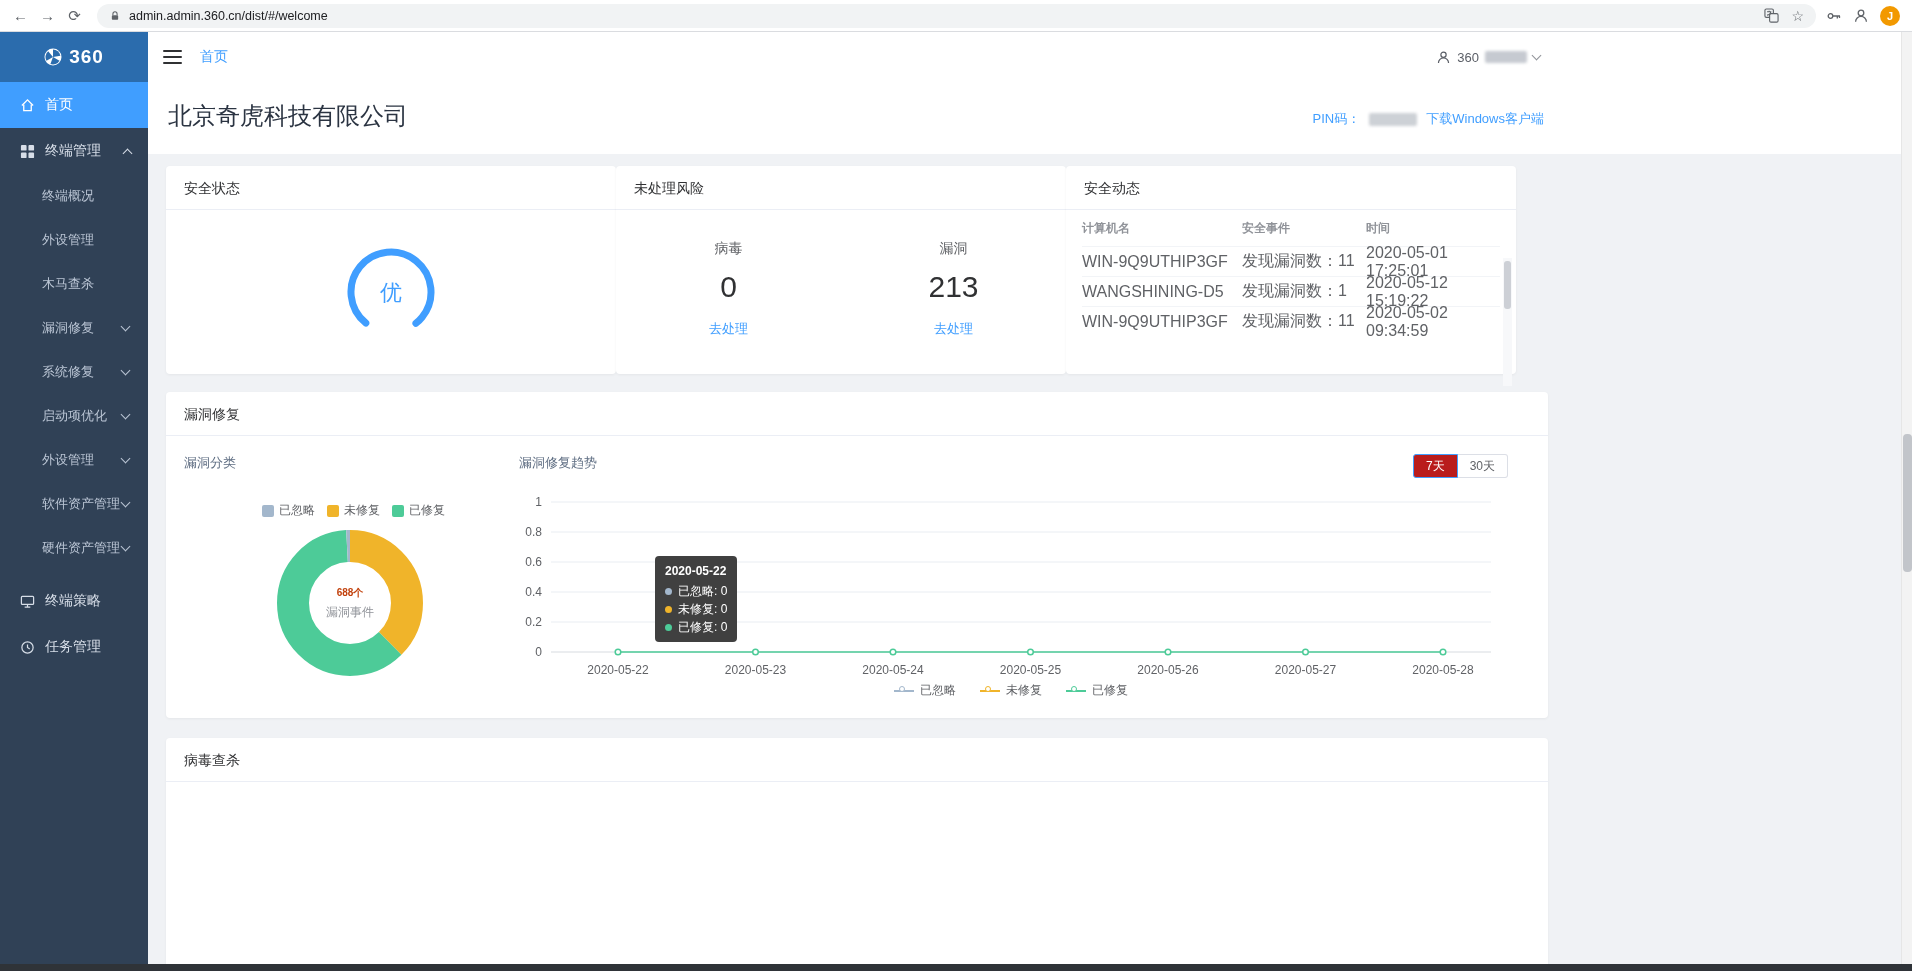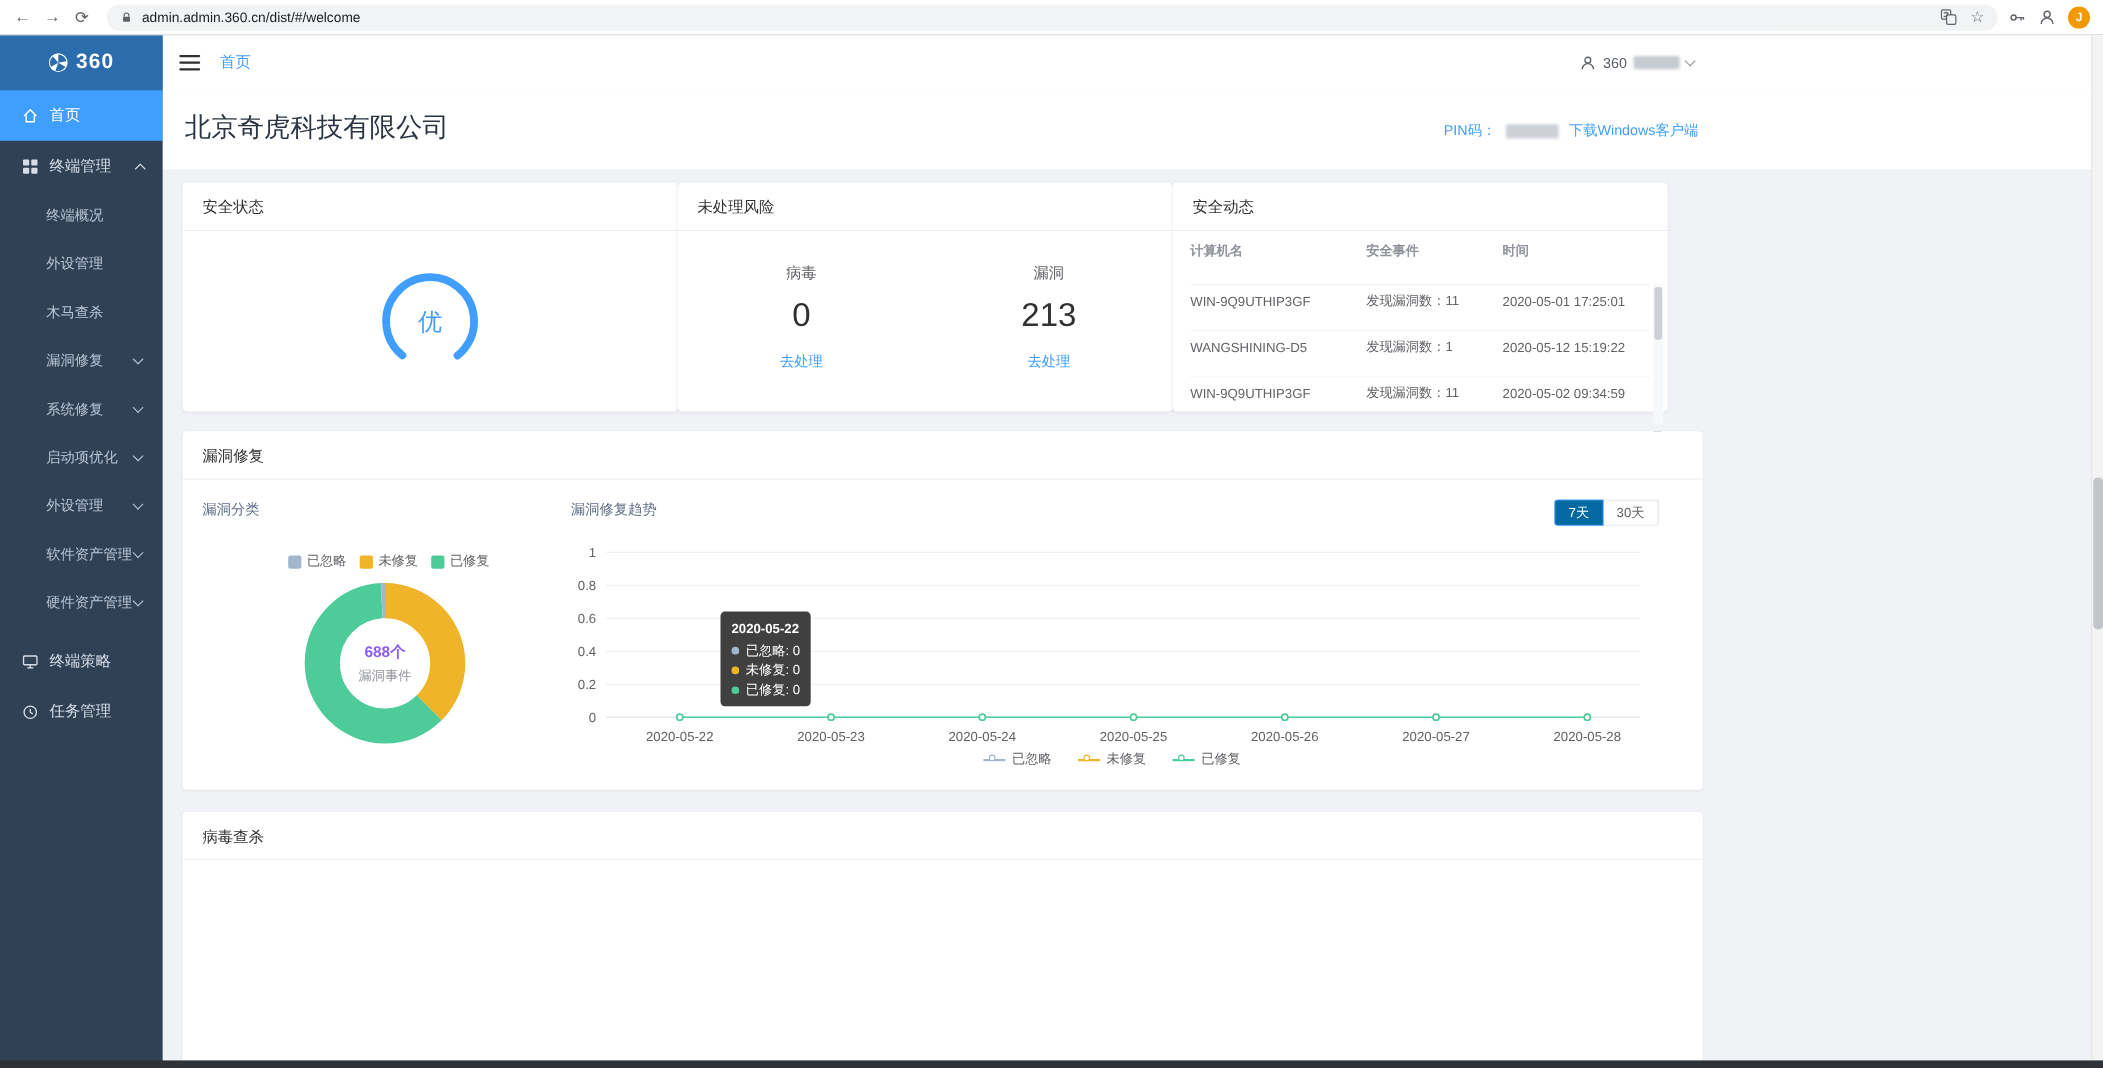--- a/index.html
+++ b/index.html
@@ -68,21 +68,21 @@
   .gauge-wrap { height:164px; display:flex; align-items:center; justify-content:center; }
 
   .risk-body { display:flex; height:164px; }
   .risk { flex:1; display:flex; flex-direction:column; align-items:center; padding-top:30px; }
   .risk-label { font-size:14px; color:#606266; }
   .risk-value { font-size:30px; color:#303133; margin-top:12px; }
   .risk-action { font-size:13px; color:#409EFF; margin-top:16px; cursor:pointer; }
 
   .act-body { padding:0 16px; position:relative; }
   .tbl-h { display:flex; height:36px; align-items:center; font-size:12px; color:#909399; font-weight:bold; }
-  .tbl-r { display:flex; height:30px; align-items:center; font-size:12px; color:#606266; border-top:1px solid #f2f4f7;margin-top:12px; }
+  .tbl-r { display:flex; height:30px; align-items:center; font-size:16px; color:#606266; border-top:1px solid #f2f4f7; }
   .col-c { width:160px; } .col-e { width:124px; } .col-t { flex:1; }
   .mini-scroll { position:absolute; right:4px; top:48px; width:9px; height:128px; background:#f7f8fa; }
   .mini-thumb { position:absolute; left:1px; top:3px; width:7px; height:48px; background:#cdd0d6; border-radius:3px; cursor:pointer; }
   .mini-arr { position:absolute; left:0; bottom:-12px; width:0; height:0;
               border-left:4.5px solid transparent; border-right:4.5px solid transparent; border-top:6px solid #5a5e66; }
 
   .panel { margin-top:18px; width:1382px; background:#fff; border-radius:4px;
            box-shadow:0 1px 3px rgba(0,0,0,.05); position:relative; }
   .panel.vuln { height:326px; }
   .panel.virus { height:260px; margin-top:20px; }
@@ -92,29 +92,29 @@
   .sub-trend { left:353px; top:62px; }
 
   .pie-legend { position:absolute; left:96px; top:110px; display:flex; gap:12px; align-items:center; }
   .leg-item { display:flex; align-items:center; gap:5px; font-size:12px; color:#606266; cursor:pointer; }
   .sw { width:12px; height:12px; border-radius:2px; }
   .sw.ig { background:#a3b7cc; } .sw.uf { background:#f0b42a; } .sw.fx { background:#4dcb98; }
 
   .donut { position:absolute; left:104px; top:131px; }
   .donut-center { position:absolute; left:104px; top:131px; width:160px; height:160px; display:flex;
                   flex-direction:column; align-items:center; justify-content:center; pointer-events:none; }
-  .dc-v { font-size:14px; font-weight:bold; color:#8b5cf6; }
+  .dc-v { font-size:10px; font-weight:bold; color:#c2410c; }
   .dc-l { font-size:12px; color:#909399; margin-top:4px; }
 
   .range { position:absolute; right:40px; top:62px; display:flex; }
   .rb { height:24px; line-height:22px; padding:0 12px; font-size:12px; border:1px solid #dcdfe6;
         background:#fff; color:#606266; cursor:pointer; }
   .rb.first { border-radius:3px 0 0 3px; }
   .rb.last { border-radius:0 3px 3px 0; border-left:none; }
-  .rb.active { background:#0369a1; border-color:#409EFF; color:#fff; }
+  .rb.active { background:#b91c1c; border-color:#409EFF; color:#fff; }
 
   .trend-svg { position:absolute; left:340px; top:100px; }
   .trend-legend { position:absolute; left:340px; top:290px; width:1010px; display:flex;
                   justify-content:center; gap:24px; }
   .tleg { display:flex; align-items:center; gap:6px; font-size:12px; color:#606266; cursor:pointer; }
   .lmark { position:relative; width:20px; height:9px; }
   .lmark .ln { position:absolute; top:3.5px; left:0; width:20px; height:2px; }
   .lmark .dt { position:absolute; top:0; left:5px; width:6px; height:6px; border-radius:50%;
                background:#fff; border:1.5px solid; }
   .c-ig { background:#a3b7cc; border-color:#a3b7cc; color:#a3b7cc; }

